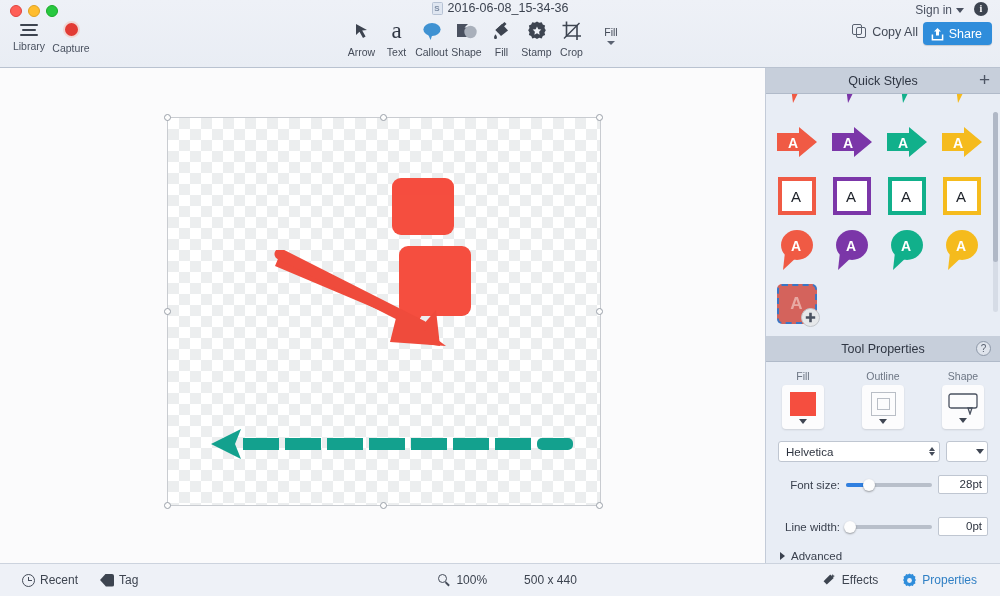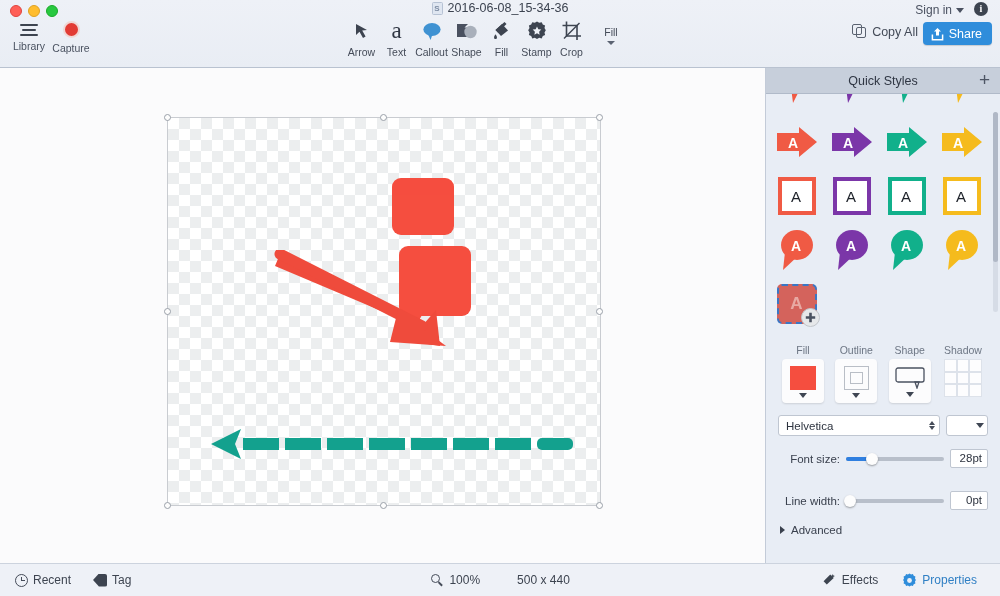--- a/index.html
+++ b/index.html
@@ -224,21 +224,21 @@
 
   .sliderrow { display:flex; align-items:center; margin-top:13px; gap:6px; }
   .slabel { font-size:11.5px; color:#3a414e; width:62px; text-align:right; }
   .track { position:relative; flex:1; height:4px; background:#b8bfca; border-radius:2px; }
   .trackfill { position:absolute; left:0; top:0; height:4px; background:#2f7fe0; border-radius:2px; }
   .knob {
     position:absolute; top:-4px; width:12px; height:12px; border-radius:50%;
     background:#fdfdfd; box-shadow:0 1px 2px rgba(0,0,0,.35);
   }
   .valbox {
-    width:38px; height:19px; background:#fff; border:1px solid #bfc6d1; border-radius:2px;
+    width:50px; height:19px; background:#fff; border:1px solid #bfc6d1; border-radius:2px;
     font-size:11.5px; color:#2d333f; text-align:right; padding-right:5px; line-height:17px;
   }
   .advanced { margin-top:14px; display:flex; align-items:center; gap:6px; font-size:11.5px; color:#3a414e; padding-left:2px;}
   .advcaret { width:0;height:0;border-top:4px solid transparent;border-bottom:4px solid transparent;border-left:5px solid #3a414e; }
 
   
   .bottombar {
     position:absolute; left:0; top:563px; width:1000px; height:33px;
     background:#eef1f7; border-top:1px solid #ccd3de;
     display:flex; align-items:center;
@@ -549,20 +549,24 @@
                   <path d="M4.2 0.8 H6.8 V4.2 H10.2 V6.8 H6.8 V10.2 H4.2 V6.8 H0.8 V4.2 H4.2 Z" fill="#4a5160"></path>
                 </svg>
             </span>
           </div>
         </div>
       </div>
       <div class="scrollbar"></div>
       <div class="scrollthumb"></div>
     </div>
 
+    <div class="panelhdr">
+      <span>Tool Properties</span>
+      <span class="helpbtn">?</span>
+    </div>
 
     <div class="tpbody">
       <div class="attrrow">
 
         <div class="attr">
           <div class="cap">Fill</div>
           <div class="attrbox">
             <div class="fillsq"></div>
             <div class="smallcaret"></div>
           </div>
@@ -582,34 +586,20 @@
           <div class="cap">Shape</div>
           <div class="attrbox">
             <svg width="30" height="22" viewBox="0 0 30 22">
               <rect x="1" y="1" width="28" height="14" rx="2" fill="none" stroke="#4a5160" stroke-width="1.3"></rect>
               <path d="M20 15 L22 21 L24 15 Z" fill="none" stroke="#4a5160" stroke-width="1.3"></path>
             </svg>
             <div class="smallcaret"></div>
           </div>
         </div>
 
-        <div class="attr">
-          <div class="cap">Shadow</div>
-          <div class="shadowgrid">
-            <span></span>
-              <span></span>
-              <span></span>
-            <span></span>
-              <span></span>
-              <span></span>
-            <span></span>
-              <span></span>
-              <span></span>
-          </div>
-        </div>
       </div>
 
       <div class="selrow">
         <div class="fontsel">
           <span>Helvetica</span>
           <span class="stepper">
               <i class="up"></i>
               <i class="dn"></i>
             </span>
         </div>
@@ -638,21 +628,21 @@
 
       <div class="advanced">
         <span class="advcaret"></span>
         <span>Advanced</span>
       </div>
     </div>
   </div>
 
   <div class="bottombar">
 
-    <div class="bitem" style="margin-left:7px;padding-left:8px;">
+    <div class="bitem" style="margin-left:14px;padding-left:8px;">
       <span class="clockico">
           <b class="h"></b>
           <b class="m"></b>
         </span>
       <span>Recent</span>
     </div>
 
     <div class="bitem" style="margin-left:22px;">
       <span class="tagico"></span>
       <span>Tag</span>

